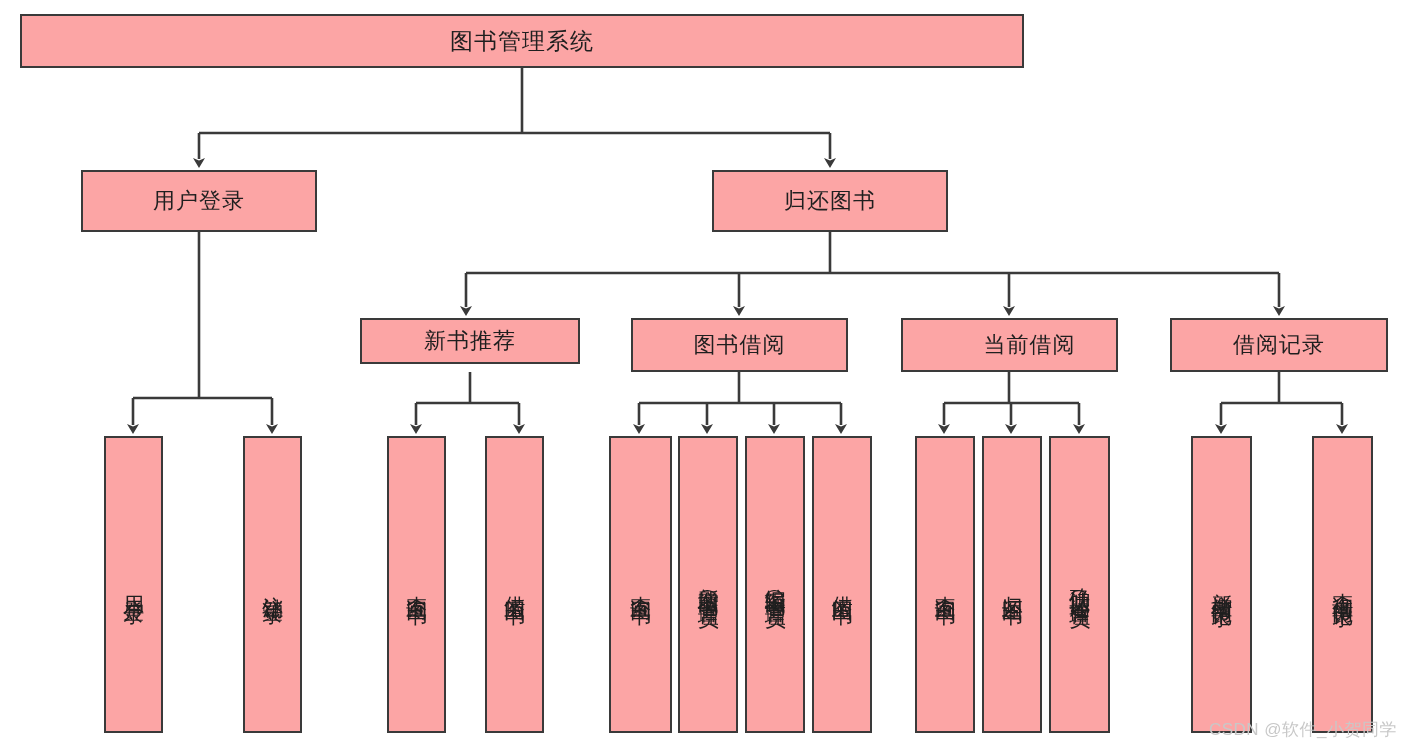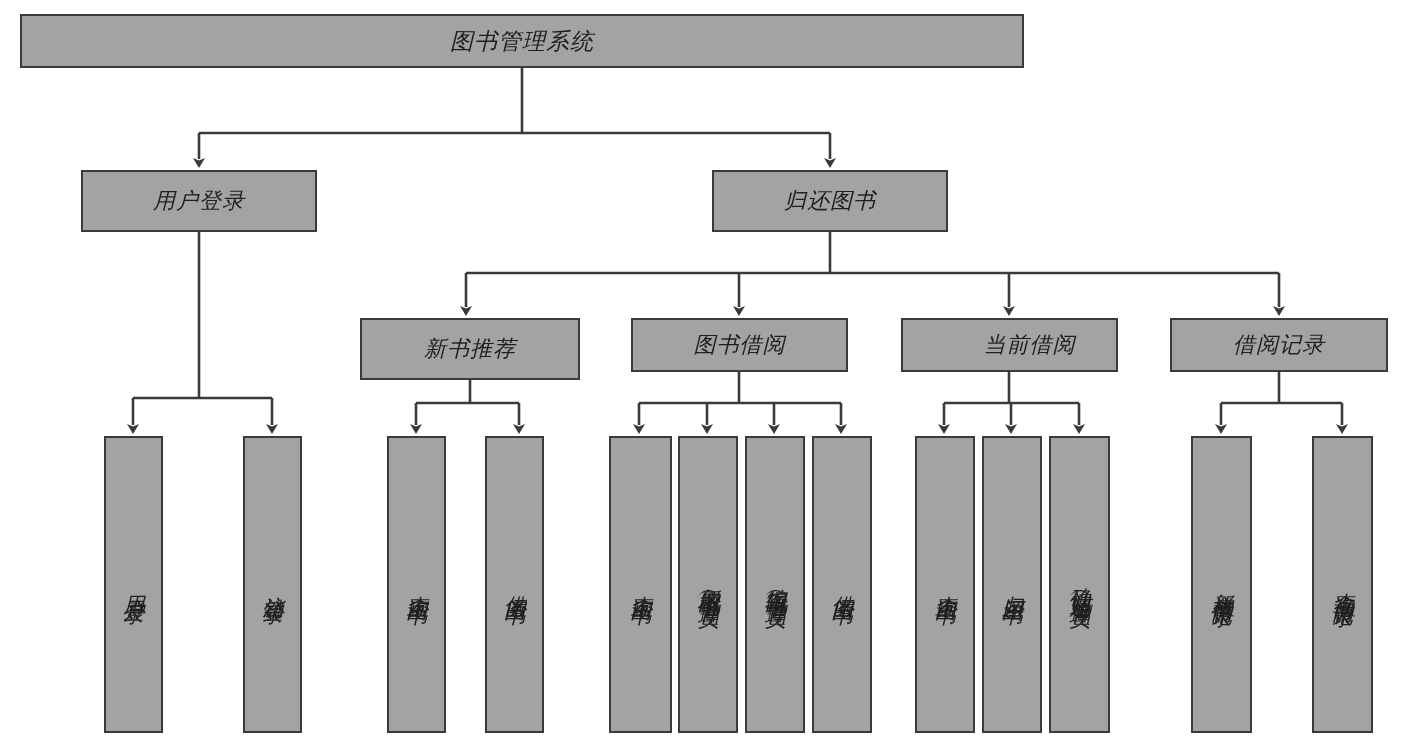--- a/index.html
+++ b/index.html
@@ -1,21 +1,21 @@
 <!DOCTYPE html>
 <html><head>
 <meta charset="utf-8">
 <style>
   html,body{margin:0;padding:0;background:#ffffff;}
   body{width:1405px;height:747px;position:relative;overflow:hidden;
        font-family:"Liberation Sans","DejaVu Sans",sans-serif;color:#1a1a1a;}
   #diagram{position:absolute;left:0;top:0;width:1405px;height:747px;}
-  .node{position:absolute;box-sizing:border-box;background:#a3a3a3;
+  .node{position:absolute;box-sizing:border-box;background:#fca5a5;
         border:2.5px solid #3a3a3a;display:flex;align-items:center;
-        justify-content:center;font-style:italic;}
+        justify-content:center;}
   .node .lbl{font-size:22px;line-height:1.15;letter-spacing:1px;color:#1f1f1f;
              white-space:nowrap;}
   .node.leaf{border-width:2.5px;}
   .node.leaf .lbl{writing-mode:vertical-rl;text-orientation:upright;
                   font-size:21px;letter-spacing:3px;line-height:1.25;
                   white-space:nowrap;}
   .node.root .lbl{font-size:23px;}
   svg.edges{position:absolute;left:0;top:0;width:1405px;height:747px;
             pointer-events:none;}
   .watermark{position:absolute;right:8px;bottom:6px;font-size:17px;
@@ -71,21 +71,21 @@
   <div id="node-layer">
       <div class="node root " style="left: 20px; top: 14px; width: 1004px; height: 54px;">
         <span class="lbl">图书管理系统</span>
       </div>
       <div class="node " style="left: 81px; top: 170px; width: 236px; height: 62px;">
         <span class="lbl">用户登录</span>
       </div>
       <div class="node " style="left: 712px; top: 170px; width: 236px; height: 62px;">
         <span class="lbl">归还图书</span>
       </div>
-      <div class="node " style="left: 360px; top: 318px; width: 220px; height: 62px;">
+      <div class="node " style="left: 360px; top: 318px; width: 220px; height: 46px;">
         <span class="lbl">新书推荐</span>
       </div>
       <div class="node " style="left: 631px; top: 318px; width: 217px; height: 54px; text-align: center;">
         <span class="lbl">图书借阅</span>
       </div>
       <div class="node " style="left: 901px; top: 318px; width: 217px; height: 54px; padding-left: 40px;">
         <span class="lbl">当前借阅</span>
       </div>
       <div class="node " style="left: 1170px; top: 318px; width: 218px; height: 54px;">
         <span class="lbl">借阅记录</span>
@@ -124,13 +124,14 @@
         <span class="lbl">确认归还（管理员）</span>
       </div>
       <div class="node leaf" style="left: 1191px; top: 436px; width: 61px; height: 297px;">
         <span class="lbl">新增借阅记录</span>
       </div>
       <div class="node leaf" style="left: 1312px; top: 436px; width: 61px; height: 297px;">
         <span class="lbl">查询借阅记录</span>
       </div>
     </div>
 
+  <div class="watermark">CSDN @软件_小贺同学</div>
 </div>
 
 </body></html>

